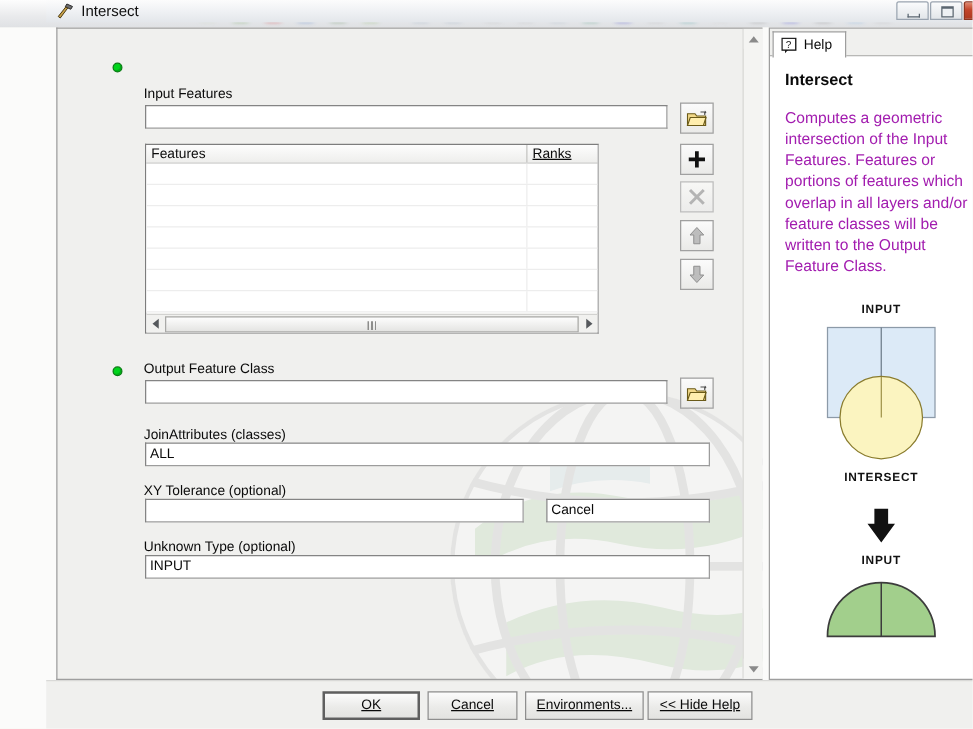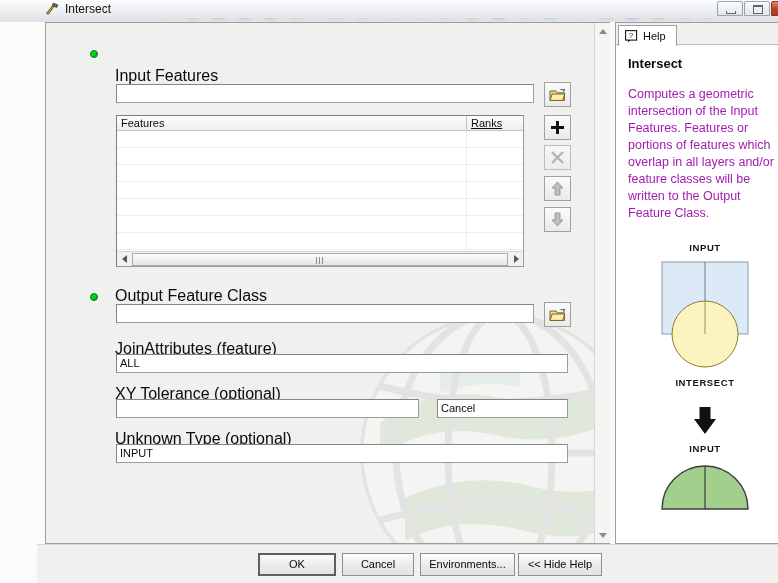--- a/index.html
+++ b/index.html
@@ -160,21 +160,21 @@
     width: 0; height: 0;
     border-left: 4px solid transparent;
     border-right: 4px solid transparent;
   }
   .tri.up { border-bottom: 5px solid #8a8a8a; }
   .tri.down { border-top: 5px solid #8a8a8a; }
 
   
   .row { position: absolute; }
   .param-label {
-    font-size: 16px;
+    font-size: 11px;
     color: #0a0a0a;
     white-space: nowrap;
     line-height: 13px;
   }
   .green-dot {
     position: absolute;
     width: 8px; height: 8px;
     border-radius: 50%;
     background: #00d41b;
     border: 1px solid #0a7a14;
@@ -306,20 +306,21 @@
     background: linear-gradient(#fcfcfc, #ebebe9 55%, #e3e3e1);
     border: 1px solid #8e8e8e;
     font-size: 11px;
     color: #0a0a0a;
     display: flex;
     align-items: center;
     justify-content: center;
     position: absolute;
     cursor: default;
     white-space: nowrap;
+    text-decoration: underline;
   }
   .dlgbtn.focused { border: 2px solid #5f5f5f; }
 
   
   #help-pane {
     position: absolute;
     left: 578px; top: 22px;
     width: 192px; height: 522px;
     background: #ffffff;
     border: 1px solid #9e9e9e;
@@ -467,21 +468,21 @@
       <div class="combo" style="position:absolute; left:70px; top:61px; width:418px;"></div>
       <div class="sidebtn" style="left:498px; top:59px;">
         <svg width="17" height="15" viewBox="0 0 17 15">
           <path d="M1 4 h6 l1.4 1.8 h7.1 v7.6 H1 Z" fill="#f2d98a" stroke="#6a5a18" stroke-width=".9"></path>
           <path d="M3.2 7 h12.6 l-2.1 6.4 H1 Z" fill="#ffeeae" stroke="#6a5a18" stroke-width=".9"></path>
           <path d="M11.4 2.6 h3.4 v2.4" fill="none" stroke="#4a4a4a" stroke-width=".9"></path>
           <path d="M14.9 1.4 l1.3 1.3 l-1.3 1.3 Z" fill="#4a4a4a"></path>
         </svg>
       </div>
 
-      <div id="features-list" style="left:70px; top:92px; width:408px; height:152px;">
+      <div id="features-list" style="left:70px; top:92px; width:363px; height:152px;">
         <div id="list-header">
           <div class="col-h" id="col-features">Features</div>
           <div class="col-h" id="col-ranks">Ranks</div>
         </div>
         <div id="list-body">
           <div class="lrow">
               <span class="c1"></span>
               <span class="c2"></span>
             </div>
           <div class="lrow">
@@ -546,21 +547,21 @@
       <div class="txtbox" style="position:absolute; left:70px; top:281px; width:418px;"></div>
       <div class="sidebtn" style="left:498px; top:279px;">
         <svg width="17" height="15" viewBox="0 0 17 15">
           <path d="M1 4 h6 l1.4 1.8 h7.1 v7.6 H1 Z" fill="#f2d98a" stroke="#6a5a18" stroke-width=".9"></path>
           <path d="M3.2 7 h12.6 l-2.1 6.4 H1 Z" fill="#ffeeae" stroke="#6a5a18" stroke-width=".9"></path>
           <path d="M11.4 2.6 h3.4 v2.4" fill="none" stroke="#4a4a4a" stroke-width=".9"></path>
           <path d="M14.9 1.4 l1.3 1.3 l-1.3 1.3 Z" fill="#4a4a4a"></path>
         </svg>
       </div>
 
-      <div class="param-label" style="position:absolute; left:69px; top:319px;">JoinAttributes (feature)</div>
+      <div class="param-label" style="position:absolute; left:69px; top:319px;">JoinAttributes (classes)</div>
       <div class="combo" style="position:absolute; left:70px; top:331px; width:452px;">ALL</div>
 
       <div class="param-label" style="position:absolute; left:69px; top:364px;">XY Tolerance (optional)</div>
       <div class="txtbox" style="position:absolute; left:70px; top:376px; width:303px;"></div>
       <div class="combo" style="position:absolute; left:391px; top:376px; width:131px;">Cancel</div>
 
       <div class="param-label" style="position:absolute; left:69px; top:409px;">Unknown Type (optional)</div>
       <div class="combo" style="position:absolute; left:70px; top:421px; width:452px;">INPUT</div>
     </div>
 

